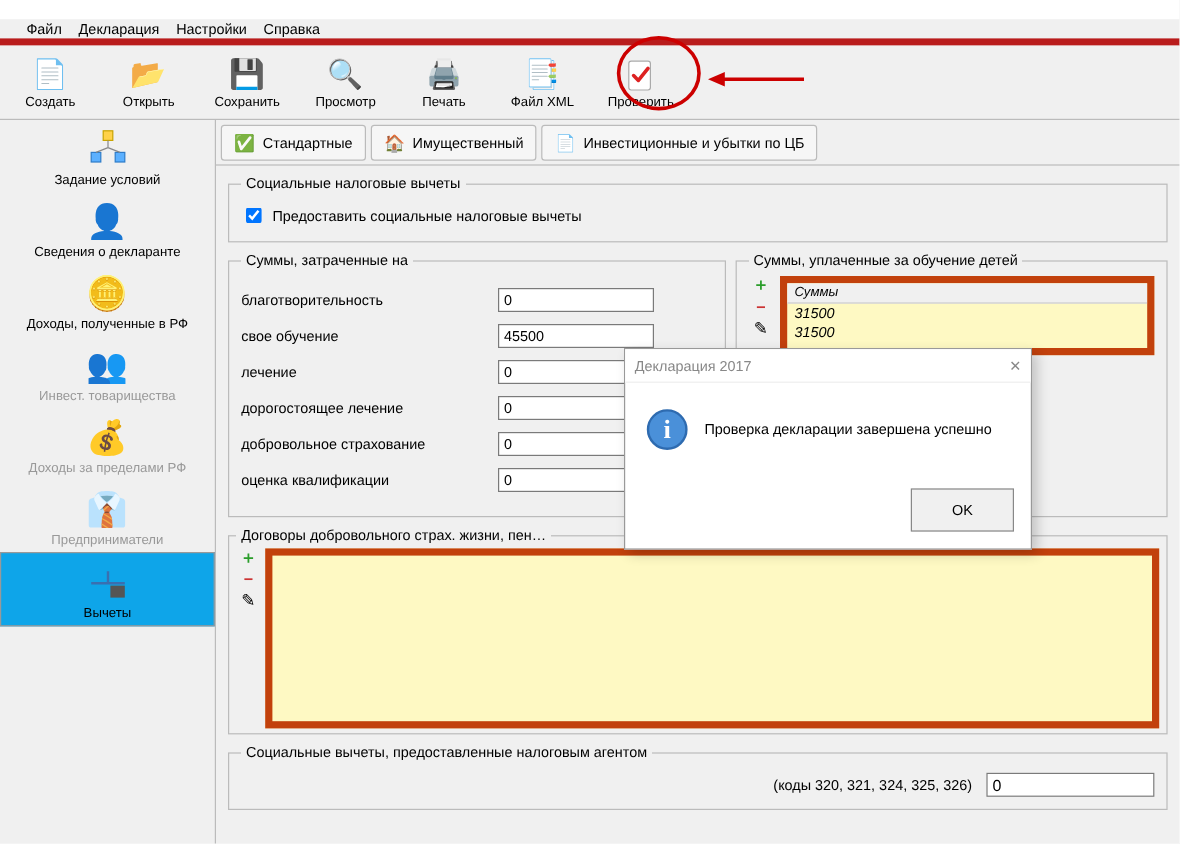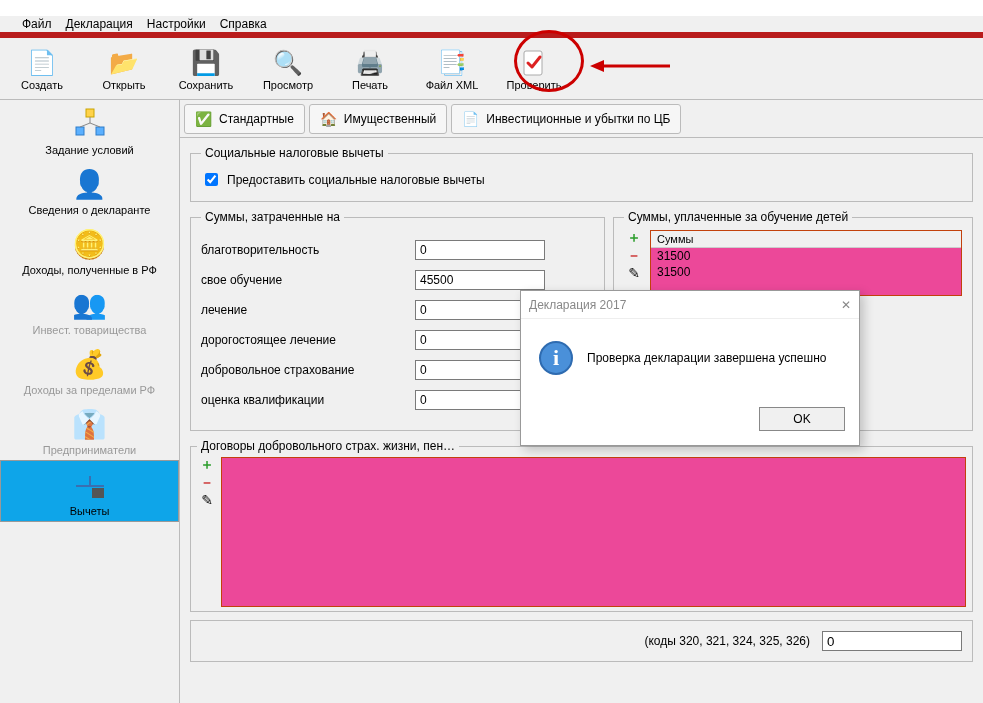--- a/index.html
+++ b/index.html
@@ -143,26 +143,27 @@
   }
   .mini-tools {
     display:flex;
     flex-direction:column;
     gap:4px;
     width:20px;
     align-items:center;
   }
   .mini-tools span { cursor:pointer; font-size:14px; line-height:1;}
   .listbox {
-    border: 1px solid #c2410c;
-    background:#ec4899;
+    border: 6px solid #c2410c;
+    background:#fef9c3;
     flex:1;
     height: 66px;
     overflow:auto;
     padding:0;
+    font-style:italic;
   }
   .listbox .hdr { background:#f0f0f0; border-bottom:1px solid #ccc; padding:2px 6px; font-size:11px;}
   .listbox .row { padding:1px 6px; font-size:12px;}
   .contracts fieldset { padding:4px 6px; }
   .contracts .wrap { display:flex; gap:4px;}
   .contracts .listbox { height: 150px;}
   .agent-row { display:flex; align-items:center; gap:12px; margin-top:4px;justify-content:flex-end;}
   .agent-row input { width:140px; height:20px; border:1px solid #7a7a7a; padding:1px 4px;}
   
   .dialog {
@@ -188,21 +189,21 @@
   .dialog .body { padding:22px 18px; display:flex; align-items:center; gap:14px;}
   .info-icon {
     width:34px;height:34px;border-radius:50%;
     background:#4a90d9;color:#fff;font-weight:bold;
     display:flex;align-items:center;justify-content:center;
     font-size:22px;font-family:Georgia,serif;
     border:2px solid #2e6bb0;
   }
   .dialog .buttons { display:flex; justify-content:flex-end; padding:10px 14px 14px;}
   .dialog .buttons button {
-    width:86px;height:24px;
+    width:86px;height:36px;
     background:#f0f0f0;border:1px solid #888;
     font-family:inherit;font-size:12px;cursor:pointer;
   }
   
   .highlight-circle {
     position:absolute;
     top:30px; left:514px;
     width:70px;height:62px;
     border:3px solid #c00;
     border-radius:50%;
@@ -399,20 +400,21 @@
               <span style="color:#2a9d2a;font-weight:bold;">＋</span>
               <span style="color:#c33;font-weight:bold;">－</span>
               <span>✎</span>
             </div>
             <div class="listbox"></div>
           </div>
         </fieldset>
       </div>
 
       <fieldset>
+        <legend>Социальные вычеты, предоставленные налоговым агентом</legend>
         <div class="agent-row">
           <span>(коды 320, 321, 324, 325, 326)</span>
           <input type="text" value="0" style="">
         </div>
       </fieldset>
     </div>
   </div>
 </div>
 
 <div class="dialog">

